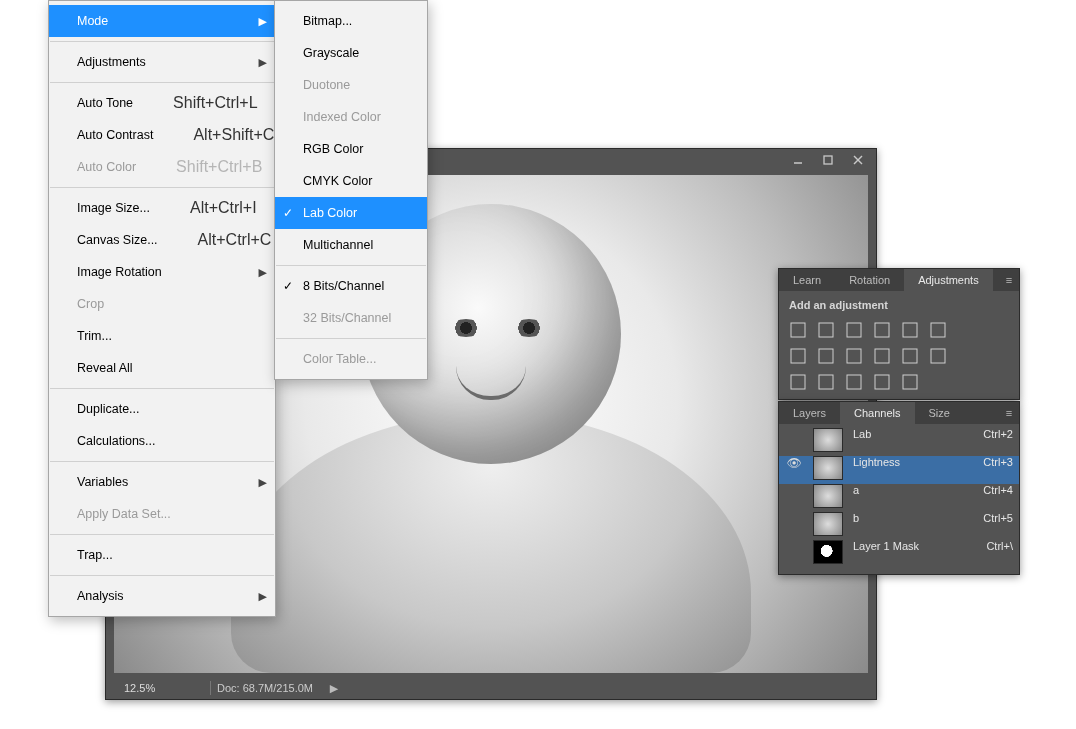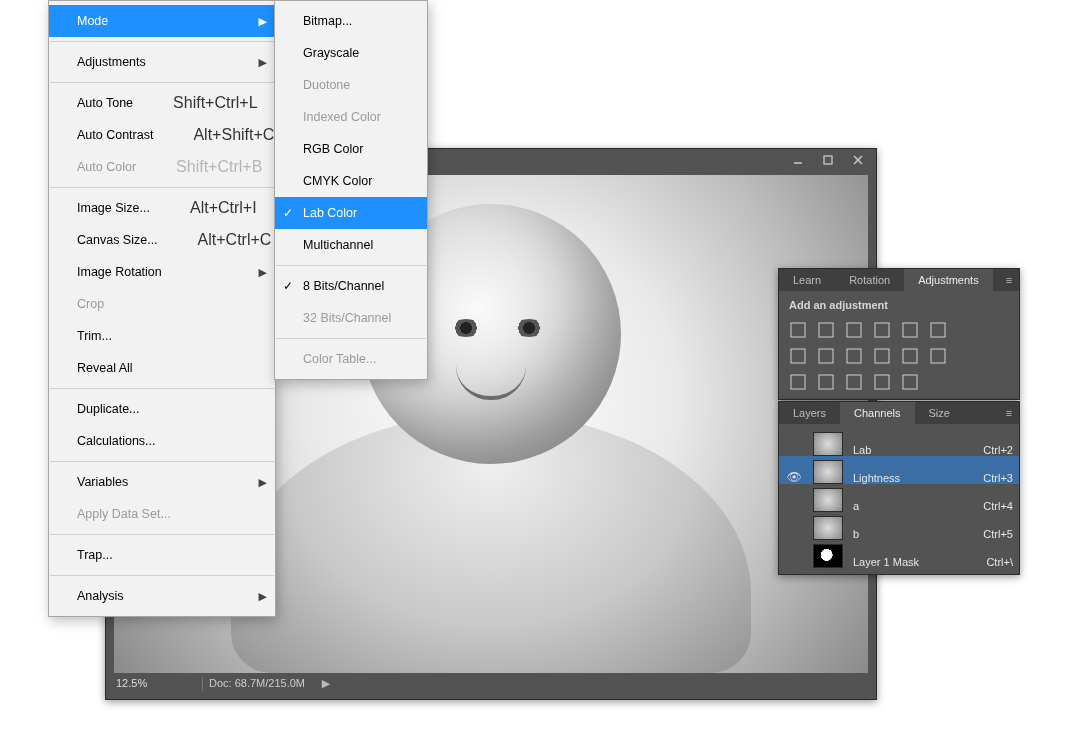--- a/index.html
+++ b/index.html
@@ -10,42 +10,42 @@
 .win-btn svg{display:block}
 .canvas-area{position:absolute;left:8px;top:26px;right:8px;bottom:26px;background:#d8d8d8;overflow:hidden}
 .photo{position:absolute;inset:0;background:
  radial-gradient(circle at 50% 45%, #fff 0%, #e9e9e9 40%, #bdbdbd 70%, #8a8a8a 100%);}
 .baby-head{position:absolute;left:50%;top:32%;transform:translate(-50%,-50%);width:260px;height:260px;border-radius:50%;background:radial-gradient(circle at 45% 40%, #fafafa, #d2d2d2 60%, #9a9a9a 100%);box-shadow:inset -30px -40px 60px rgba(0,0,0,.25)}
 .baby-body{position:absolute;left:50%;bottom:0;transform:translateX(-50%);width:520px;height:260px;border-radius:260px 260px 40px 40px/180px 180px 40px 40px;background:radial-gradient(ellipse at 50% 20%, #efefef,#c8c8c8 55%,#929292 100%);}
 .eye{position:absolute;width:34px;height:18px;background:radial-gradient(circle at 50% 50%,#222 0 30%,#555 31% 55%,transparent 56%);border-radius:50%}
 .eye.l{left:34%;top:44%}
 .eye.r{left:58%;top:44%}
 .mouth{position:absolute;left:50%;top:62%;transform:translateX(-50%);width:70px;height:30px;border-bottom:4px solid #6b6b6b;border-radius:0 0 50px 50px}
-.statusbar{position:absolute;left:0;right:0;bottom:0;height:22px;background:#535353;display:flex;align-items:flex-start;color:#ddd;font-size:11px}
+.statusbar{position:absolute;left:8px;right:0;bottom:0;height:22px;background:#535353;display:flex;align-items:center;color:#ddd;font-size:11px}
 .status-zoom{width:80px;padding-left:10px}
 .status-sep{width:1px;height:14px;background:#777;margin:0 6px}
 .status-doc{color:#ccc}
 .status-arrow{margin-left:14px;width:14px;text-align:center;color:#bbb}
 
 
 .panel{position:absolute;background:#535353;color:#ddd;border:1px solid #2b2b2b;box-shadow:0 2px 8px rgba(0,0,0,.4)}
 .adj-panel{left:778px;top:268px;width:240px;height:130px}
 .tabs{display:flex;height:22px;background:#3f3f3f;align-items:stretch;font-size:11px}
 .tab{padding:0 14px;display:flex;align-items:center;color:#bdbdbd}
 .tab.active{background:#535353;color:#eaeaea}
 .tabs .spacer{flex:1}
 .tabs .menu{width:20px;display:flex;align-items:center;justify-content:center;color:#bdbdbd}
 .adj-body{padding:8px 10px 16px;font-size:11px;color:#d6d6d6}
 .adj-title{margin-bottom:6px;font-weight:600}
 .adj-row{display:flex;gap:10px;padding:4px 0;justify-content:flex-start}
 .adj-ico{width:18px;height:18px;display:flex;align-items:center;justify-content:center;color:#cfcfcf}
 
 .ch-panel{left:778px;top:401px;width:240px;height:172px}
 .ch-list{padding:4px 0}
-.ch-row{display:flex;align-items:flex-end;height:28px;padding:0 6px;gap:10px}
+.ch-row{display:flex;align-items:flex-start;height:28px;padding:0 6px;gap:10px}
 .ch-row.sel{background:#3b6ea5}
 .eye-col{width:18px;display:flex;justify-content:center;color:#ddd}
 .thumb{width:28px;height:22px;background:#777;border:1px solid #2a2a2a;background-image:radial-gradient(circle at 50% 50%,#ddd,#888)}
 .thumb.mask{background:#000;background-image:radial-gradient(circle at 45% 45%,#fff 0 30%,transparent 31%)}
 .ch-name{flex:1;font-size:11px;color:#e6e6e6}
 .ch-row .short{font-size:11px;color:#e6e6e6;width:50px;text-align:right}
 .ch-row.mask .ch-name{}
 
 
 .menu-col{position:absolute;background:#f2f2f2;border:1px solid #a6a6a6;box-shadow:2px 4px 12px rgba(0,0,0,.25);padding:4px 0}

